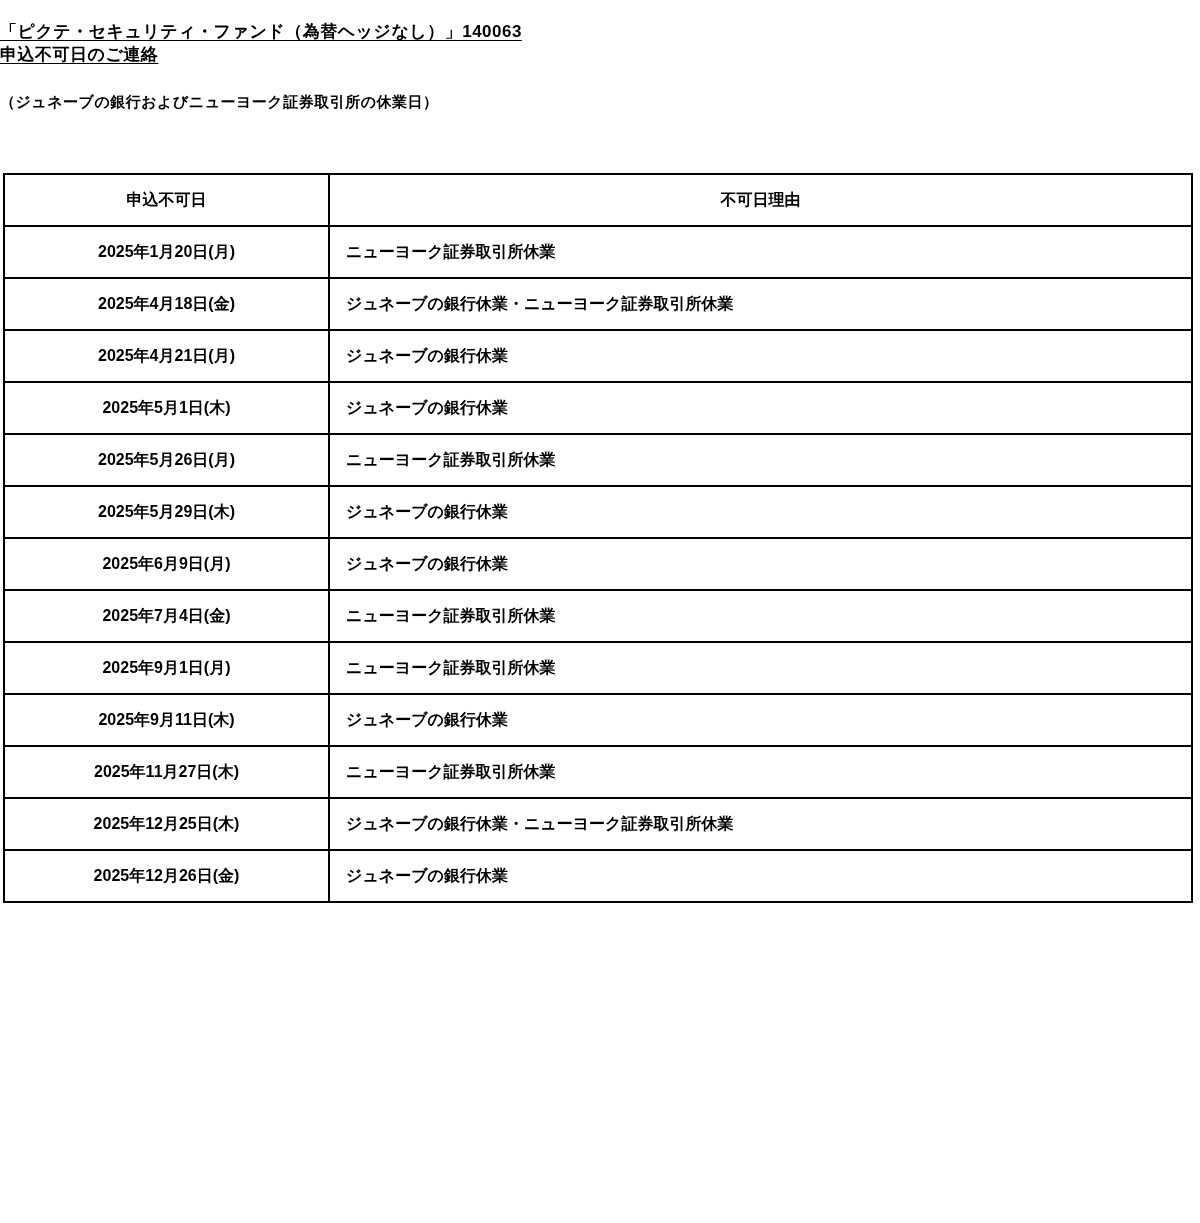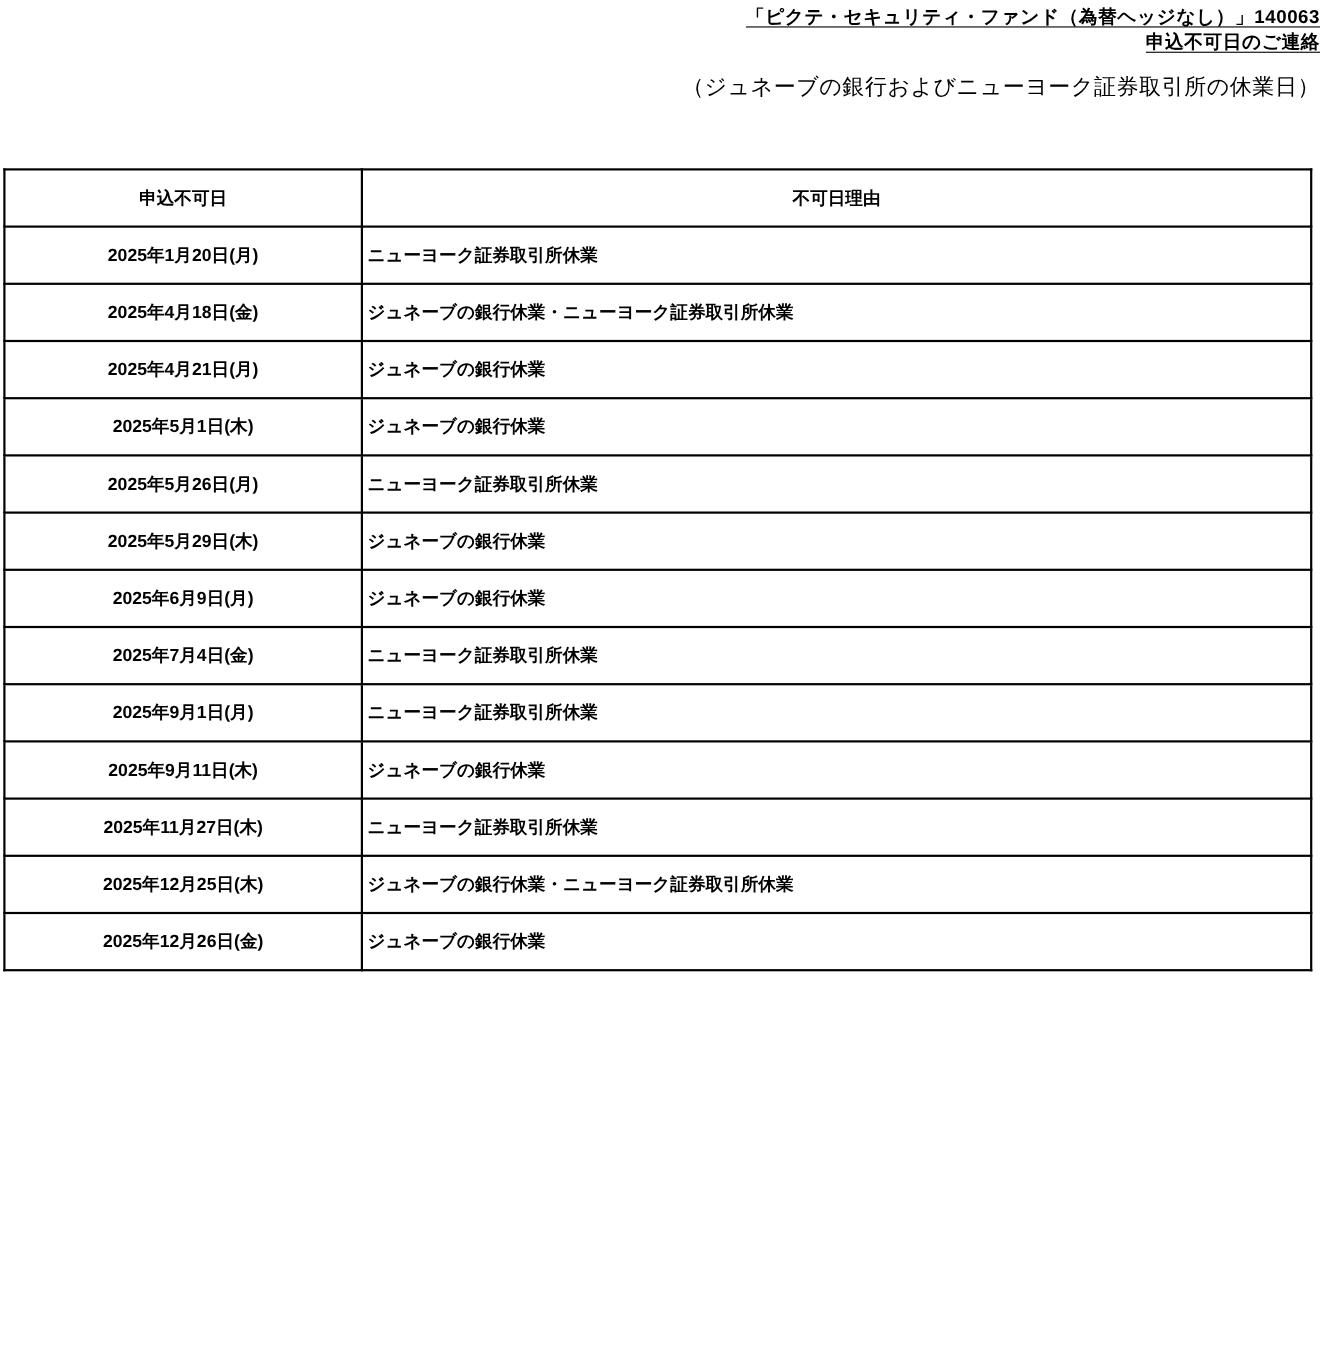--- a/index.html
+++ b/index.html
@@ -9,37 +9,37 @@
     font-family: "Liberation Sans", "DejaVu Sans", sans-serif;
     color: #000000;
   }
   .page {
     width: 1200px;
     height: 1223px;
     position: relative;
     background: #ffffff;
   }
   .titles {
-    padding-top: 4px;
-    text-align: right;
+    padding-top: 20px;
+    text-align: left;
   }
   .title-line {
     font-size: 17px;
     font-weight: bold;
     line-height: 23px;
     letter-spacing: 0.5px;
   }
   .underline {
     text-decoration: underline;
     text-underline-offset: 3px;
   }
   .title-note {
-    font-size: 20px;
-    font-weight: normal;
-    margin-top: 15px;
+    font-size: 15px;
+    font-weight: bold;
+    margin-top: 27px;
     letter-spacing: 0.5px;
   }
   table.holiday-table {
     border-collapse: collapse;
     table-layout: fixed;
     width: 1190px;
     margin-left: 3px;
     margin-top: 61px;
   }
   table.holiday-table col.col-date { width: 325px; }
@@ -54,21 +54,21 @@
     height: 52px;
     vertical-align: middle;
   }
   table.holiday-table td {
     height: 52px;
     vertical-align: middle;
   }
   td.date-cell { text-align: center; }
   td.reason-cell {
     text-align: left;
-    padding-left: 4px;
+    padding-left: 16px;
   }
 </style>
 </head>
 <body>
 
 <div class="page">
 
   <div class="titles">
     <div class="title-line underline">「ピクテ・セキュリティ・ファンド（為替ヘッジなし）」140063</div>
     <div class="title-line underline">申込不可日のご連絡</div>

